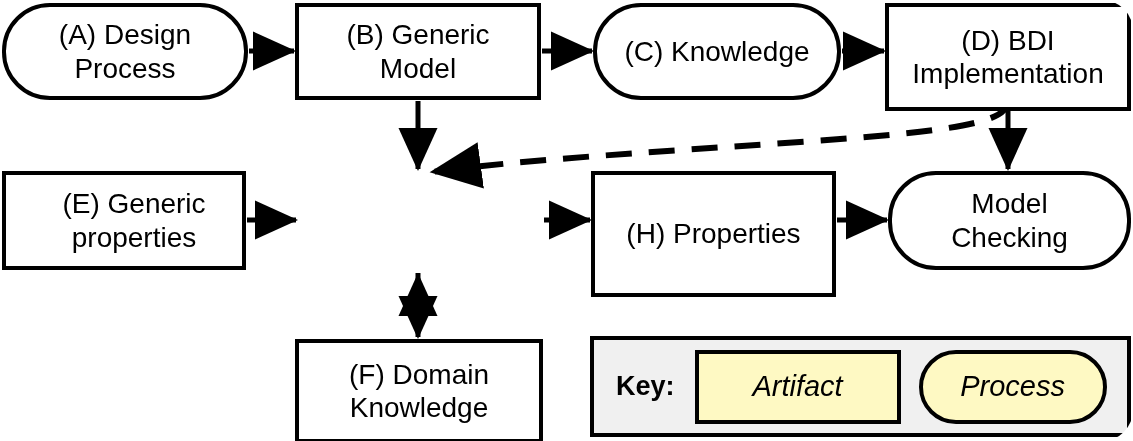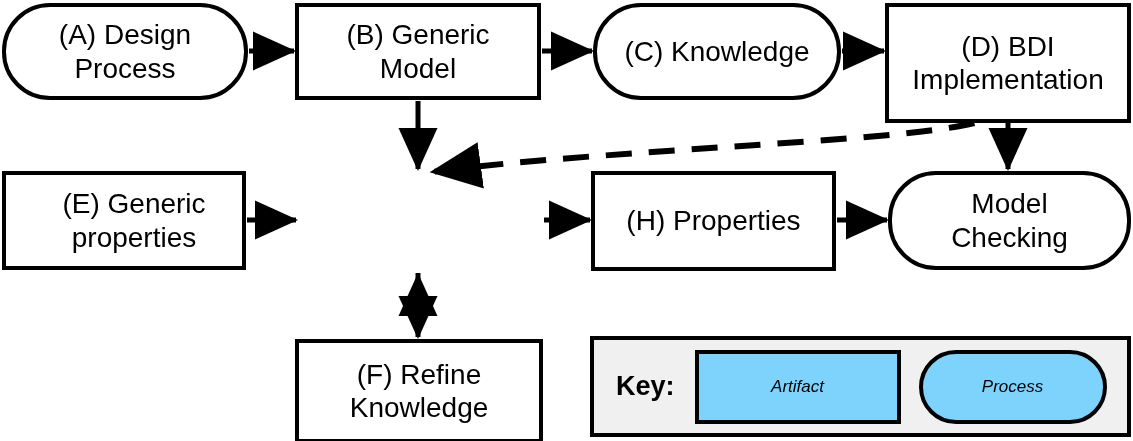--- a/index.html
+++ b/index.html
@@ -9,20 +9,21 @@
   }
   body {
     font-family: "Liberation Sans", sans-serif;
   }
   #diagram-root {
     position: relative;
     width: 1133px;
     height: 441px;
     background: #ffffff;
     overflow: hidden;
+    border-radius: 31px;
   }
   #edge-layer {
     position: absolute;
     left: 0;
     top: 0;
     width: 1133px;
     height: 441px;
   }
   .node {
     position: absolute;
@@ -43,24 +44,24 @@
   .node-label {
     display: block;
     padding: 0 8px;
     white-space: pre-line;
   }
 
   
   #node-a { left: 2px;   top: 3px;   width: 246px; height: 97px; }
   #node-b { left: 295px; top: 3px;   width: 246px; height: 97px; }
   #node-c { left: 593px; top: 3px;   width: 248px; height: 97px; }
-  #node-d { left: 885px; top: 3px;   width: 246px; height: 120px; justify-content: center; }
+  #node-d { left: 885px; top: 3px;   width: 246px; height: 108px; justify-content: center; }
   #node-e { left: 2px;   top: 171px; width: 244px; height: 99px; padding-left: 20px; }
   #node-g { left: 297px; top: 171px; width: 246px; height: 99px; }
-  #node-h { left: 591px; top: 171px; width: 245px; height: 100px; }
+  #node-h { left: 591px; top: 171px; width: 245px; height: 126px; }
   #node-mc{ left: 888px; top: 171px; width: 243px; height: 99px; }
   #node-f { left: 295px; top: 339px; width: 248px; height: 104px; }
 
   
   #key-panel {
     position: absolute;
     left: 590px;
     top: 336px;
     width: 541px;
     height: 101px;
@@ -75,26 +76,26 @@
     font-weight: bold;
     font-size: 27px;
     color: #000000;
     margin-left: 22px;
     margin-right: 20px;
     white-space: nowrap;
   }
   .key-swatch {
     box-sizing: border-box;
     border: 4px solid #000000;
-    background: #7dd3fc;
+    background: #fef9c3;
     display: flex;
     align-items: center;
     justify-content: center;
     font-style: italic;
-    font-size: 17px;
+    font-size: 29px;
     color: #000000;
   }
   #key-artifact { width: 206px; height: 74px; border-radius: 0; margin-right: 18px; }
   #key-process  { width: 188px; height: 74px; border-radius: 38px; }
 </style>
 </head>
 <body>
 
 <div id="diagram-root">
 
@@ -157,21 +158,21 @@
   <div class="node node-artifact" id="node-h">
     <span class="node-label">(H) Properties</span>
   </div>
 
   <div class="node node-process" id="node-mc">
     <span class="node-label">Model
 Checking</span>
   </div>
 
   <div class="node node-artifact" id="node-f">
-    <span class="node-label">(F) Refine
+    <span class="node-label">(F) Domain
 Knowledge</span>
   </div>
 
   <div id="key-panel">
     <span id="key-title">Key:</span>
     <div class="key-swatch" id="key-artifact">
       <span>Artifact</span>
     </div>
     <div class="key-swatch" id="key-process">
       <span>Process</span>

